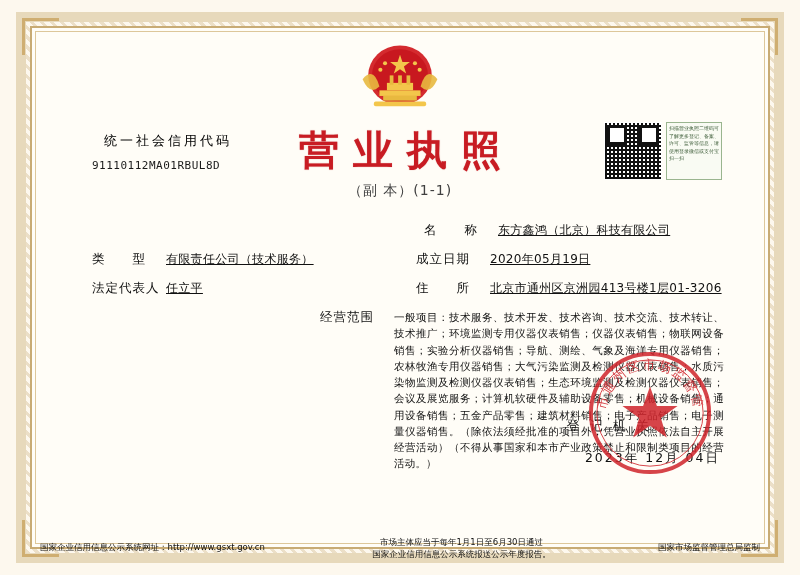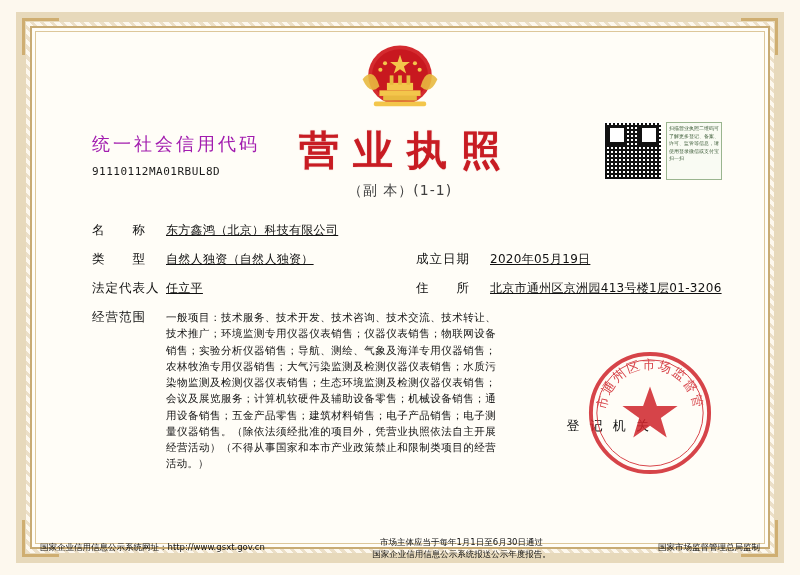--- a/index.html
+++ b/index.html
@@ -139,23 +139,24 @@
   }
 
   
   .credit-code {
     position: absolute;
     left: 52px;
     top: 96px;
     z-index: 6;
   }
   .credit-code .label {
-    font-size: 18px;
-    color: #a21caf;
+    font-size: 13px;
+    color: #000000;
     letter-spacing: 3px;
+    margin-left: 12px;
   }
   .credit-code .value {
     margin-top: 9px;
     font-size: 11px;
     color: #1a1a1a;
     letter-spacing: .5px;
     font-family: "DejaVu Sans Mono", monospace;
   }
 
   
@@ -205,20 +206,21 @@
     position: absolute;
     left: 52px;
     right: 36px;
     top: 186px;
     z-index: 6;
   }
   .row {
     display: flex;
     align-items: flex-start;
     margin-bottom: 12px;
+    justify-content: flex-end;
   }
   .col-left {
     width: 300px;
     display: flex;
     align-items: flex-start;
   }
   .col-right {
     flex: 1;
     display: flex;
     align-items: flex-start;
@@ -368,21 +370,21 @@
       <div class="row">
         <div class="col-left">
           <div class="flabel">名　　称</div>
           <div class="fvalue">东方鑫鸿（北京）科技有限公司</div>
         </div>
       </div>
 
       <div class="row">
         <div class="col-left">
           <div class="flabel">类　　型</div>
-          <div class="fvalue">自然人独资（自然人独资）</div>
+          <div class="fvalue">有限责任公司（技术服务）</div>
         </div>
         <div class="col-right">
           <div class="flabel">成立日期</div>
           <div class="fvalue">2020年05月19日</div>
         </div>
       </div>
 
       <div class="row">
         <div class="col-left">
           <div class="flabel">法定代表人</div>
@@ -395,20 +397,21 @@
       </div>
 
       <div class="row scope-row">
         <div class="flabel">经营范围</div>
         <div class="scope-text">一般项目：技术服务、技术开发、技术咨询、技术交流、技术转让、技术推广；环境监测专用仪器仪表销售；仪器仪表销售；物联网设备销售；实验分析仪器销售；导航、测绘、气象及海洋专用仪器销售；农林牧渔专用仪器销售；大气污染监测及检测仪器仪表销售；水质污染物监测及检测仪器仪表销售；生态环境监测及检测仪器仪表销售；会议及展览服务；计算机软硬件及辅助设备零售；机械设备销售；通用设备销售；五金产品零售；建筑材料销售；电子产品销售；电子测量仪器销售。（除依法须经批准的项目外，凭营业执照依法自主开展经营活动）（不得从事国家和本市产业政策禁止和限制类项目的经营活动。）</div>
       </div>
 
     </div>
 
     <div class="authority">登 记 机 关</div>
+    <div class="issue-date">2023年 12月 04日</div>
 
     <svg class="seal" viewBox="0 0 130 130">
       <circle cx="65" cy="65" r="60" fill="none" stroke="#d0242b" stroke-width="4"></circle>
       <circle cx="65" cy="65" r="54" fill="none" stroke="#d0242b" stroke-width="1"></circle>
       <polygon fill="#d0242b" points="65,38 72,58 93,58 76,70 82,90 65,78 48,90 54,70 37,58 58,58"></polygon>
       <path id="sealArc" d="M 20 65 A 45 45 0 0 1 110 65" fill="none"></path>
       <text font-size="13" fill="#d0242b" font-family="'DejaVu Sans', sans-serif" letter-spacing="2">
         <textPath href="#sealArc" startOffset="50%" text-anchor="middle">北京市通州区市场监督管理局</textPath>
       </text>
     </svg>

